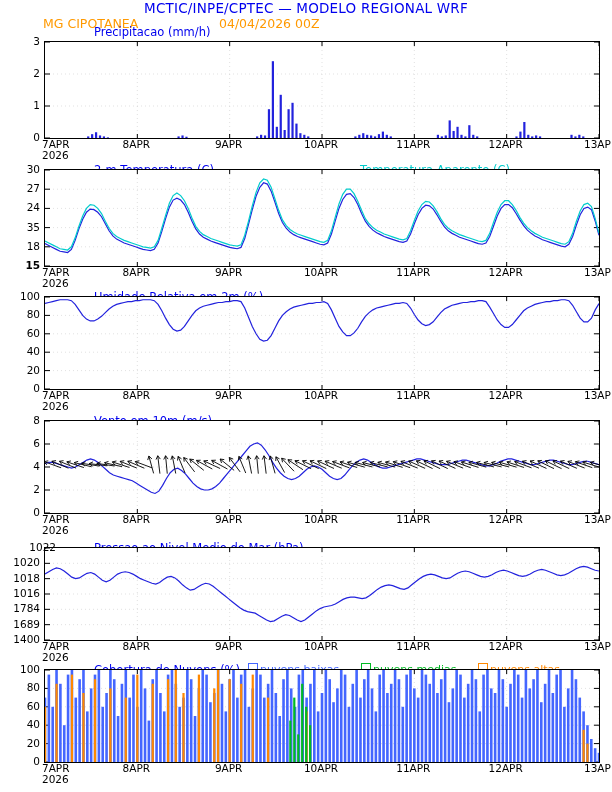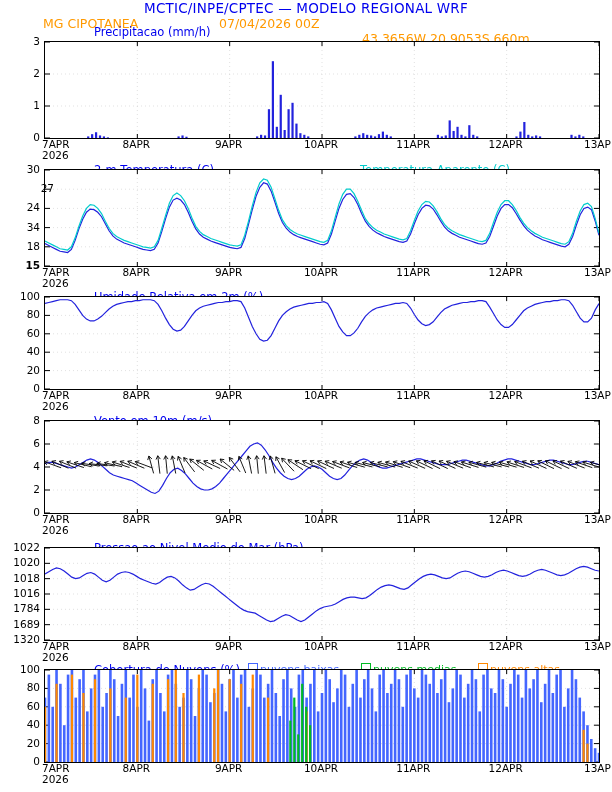--- a/index.html
+++ b/index.html
@@ -58,22 +58,21 @@
     margin-right:2px;vertical-align:0px;
   }
 </style>
 </head>
 <body>
 
 <div class="page">
 
   <div class="hdr-title">MCTIC/INPE/CPTEC — MODELO REGIONAL WRF</div>
   <div class="hdr-left">MG CIPOTANEA</div>
-  <div class="hdr-mid">07/04/2026 00Z</div>
-  <div class="hdr-right">43.3656W 20.9053S 660m</div>
+  <div class="hdr-mid">04/04/2026 00Z</div>
 
   <div class="panel">
     <div class="ptitle" style="left:68px;top:25px;">Precipitacao (mm/h)</div>
     <div class="plot" id="plot0" style="left:44px;top:41px;width:556px;height:98px;">
         <svg width="554" height="96" viewBox="0 0 554 96">
           <line x1="0" y1="64" x2="554" y2="64" stroke="#cccccc" stroke-width="0.6" stroke-dasharray="1,3"></line>
           <line x1="0" y1="32" x2="554" y2="32" stroke="#cccccc" stroke-width="0.6" stroke-dasharray="1,3"></line>
           <line x1="92.33333333333333" y1="0" x2="92.33333333333333" y2="96" stroke="#cccccc" stroke-width="0.6" stroke-dasharray="1,3"></line>
           <line x1="92.33333333333333" y1="96" x2="92.33333333333333" y2="92" stroke="#000" stroke-width="1"></line>
           <line x1="92.33333333333333" y1="0" x2="92.33333333333333" y2="4" stroke="#000" stroke-width="1"></line>
@@ -930,23 +929,23 @@
       <div class="xlab left" style="left: 42px; top: 138px;">7APR</div>
       <div class="xlab" style="left: 136.333px; top: 138px;">8APR</div>
       <div class="xlab" style="left: 228.667px; top: 138px;">9APR</div>
       <div class="xlab" style="left: 321px; top: 138px;">10APR</div>
       <div class="xlab" style="left: 413.333px; top: 138px;">11APR</div>
       <div class="xlab" style="left: 505.667px; top: 138px;">12APR</div>
       <div class="xlab" style="left: 584px; top: 138px; transform: none;">13APR</div>
       <div class="yr" style="left: 42px; top: 149px;">2026</div>
       <div class="ylab" style="left: 2px; width: 38px; top: 265px; font-weight: bold;">15</div>
       <div class="ylab" style="left: 2px; width: 38px; top: 245.8px;">18</div>
-      <div class="ylab" style="left: 2px; width: 38px; top: 226.6px;">34</div>
+      <div class="ylab" style="left: 2px; width: 38px; top: 226.6px;">35</div>
       <div class="ylab" style="left: 2px; width: 38px; top: 207.4px;">24</div>
-      <div class="ylab" style="left: 16px; width: 38px; top: 188.2px;">27</div>
+      <div class="ylab" style="left: 2px; width: 38px; top: 188.2px;">27</div>
       <div class="ylab" style="left: 2px; width: 38px; top: 169px;">30</div>
       <div class="xlab left" style="left: 42px; top: 266px;">7APR</div>
       <div class="xlab" style="left: 136.333px; top: 266px;">8APR</div>
       <div class="xlab" style="left: 228.667px; top: 266px;">9APR</div>
       <div class="xlab" style="left: 321px; top: 266px;">10APR</div>
       <div class="xlab" style="left: 413.333px; top: 266px;">11APR</div>
       <div class="xlab" style="left: 505.667px; top: 266px;">12APR</div>
       <div class="xlab" style="left: 584px; top: 266px; transform: none;">13APR</div>
       <div class="yr" style="left: 42px; top: 277px;">2026</div>
       <div class="ylab" style="left: 2px; width: 38px; top: 388px;">0</div>
@@ -969,27 +968,27 @@
       <div class="ylab" style="left: 2px; width: 38px; top: 443px;">6</div>
       <div class="ylab" style="left: 2px; width: 38px; top: 420px;">8</div>
       <div class="xlab left" style="left: 42px; top: 513px;">7APR</div>
       <div class="xlab" style="left: 136.333px; top: 513px;">8APR</div>
       <div class="xlab" style="left: 228.667px; top: 513px;">9APR</div>
       <div class="xlab" style="left: 321px; top: 513px;">10APR</div>
       <div class="xlab" style="left: 413.333px; top: 513px;">11APR</div>
       <div class="xlab" style="left: 505.667px; top: 513px;">12APR</div>
       <div class="xlab" style="left: 584px; top: 513px; transform: none;">13APR</div>
       <div class="yr" style="left: 42px; top: 524px;">2026</div>
-      <div class="ylab" style="left: 2px; width: 38px; top: 639px;">1320</div>
+      <div class="ylab" style="left: 2px; width: 38px; top: 639px;">1400</div>
       <div class="ylab" style="left: 2px; width: 38px; top: 623.667px;">1689</div>
       <div class="ylab" style="left: 2px; width: 38px; top: 608.333px;">1784</div>
       <div class="ylab" style="left: 2px; width: 38px; top: 593px;">1016</div>
       <div class="ylab" style="left: 2px; width: 38px; top: 577.667px;">1018</div>
       <div class="ylab" style="left: 2px; width: 38px; top: 562.333px;">1020</div>
-      <div class="ylab" style="left: 2px; width: 38px; top: 547px;">1022</div>
+      <div class="ylab" style="left: 18px; width: 38px; top: 547px;">1022</div>
       <div class="xlab left" style="left: 42px; top: 640px;">7APR</div>
       <div class="xlab" style="left: 136.333px; top: 640px;">8APR</div>
       <div class="xlab" style="left: 228.667px; top: 640px;">9APR</div>
       <div class="xlab" style="left: 321px; top: 640px;">10APR</div>
       <div class="xlab" style="left: 413.333px; top: 640px;">11APR</div>
       <div class="xlab" style="left: 505.667px; top: 640px;">12APR</div>
       <div class="xlab" style="left: 584px; top: 640px; transform: none;">13APR</div>
       <div class="yr" style="left: 42px; top: 651px;">2026</div>
       <div class="ylab" style="left: 2px; width: 38px; top: 761px;">0</div>
       <div class="ylab" style="left: 2px; width: 38px; top: 742.6px;">20</div>

